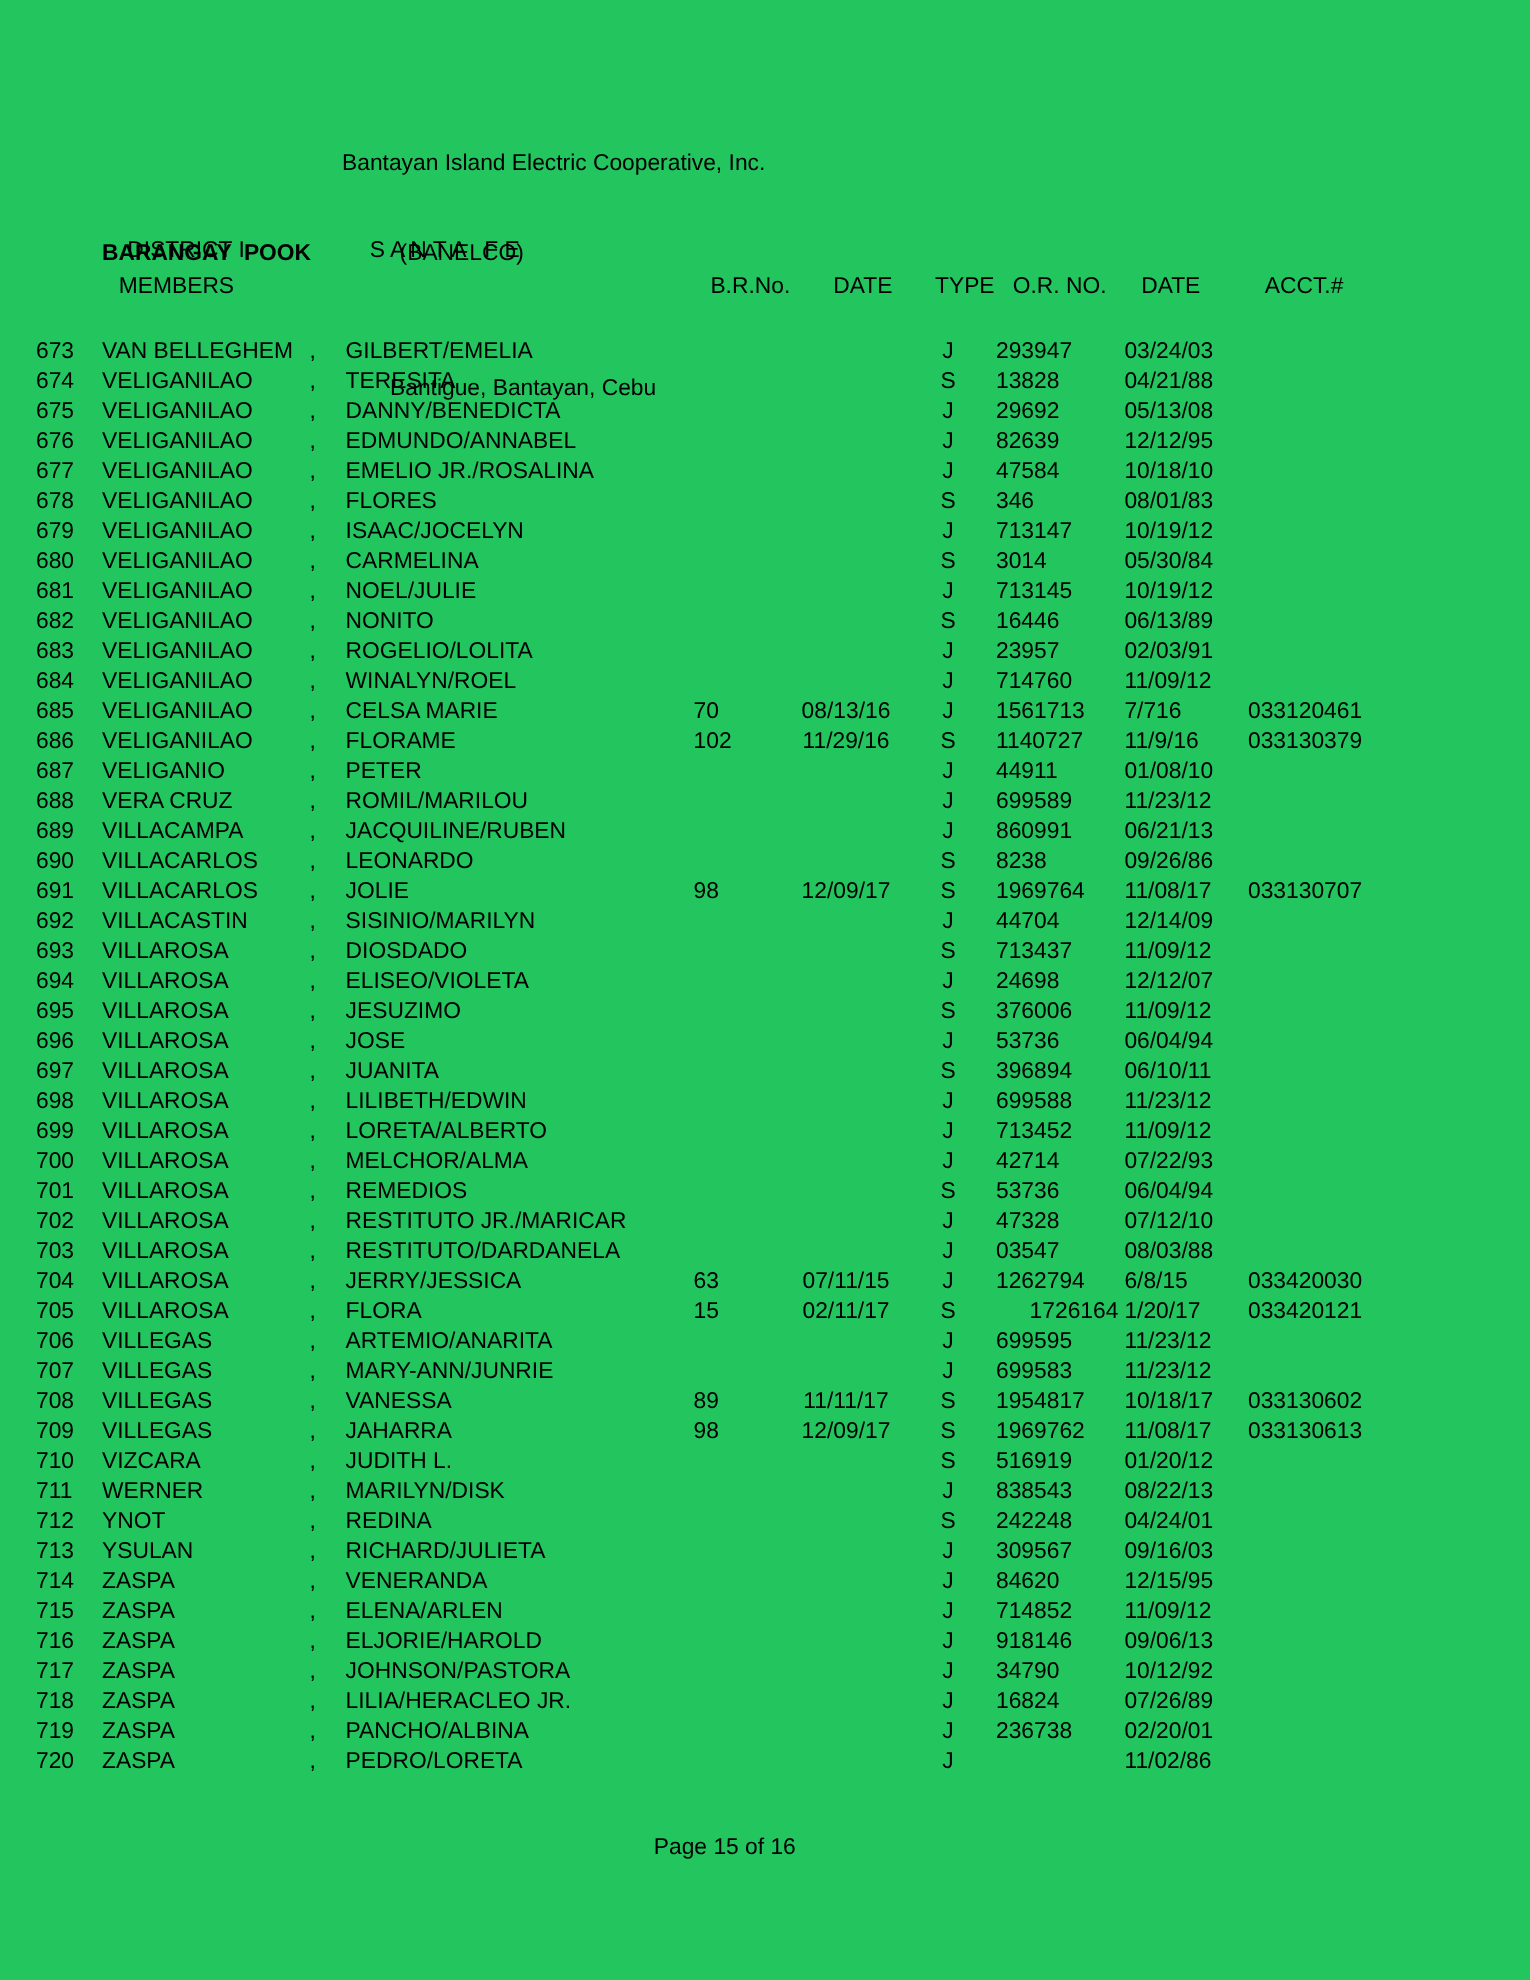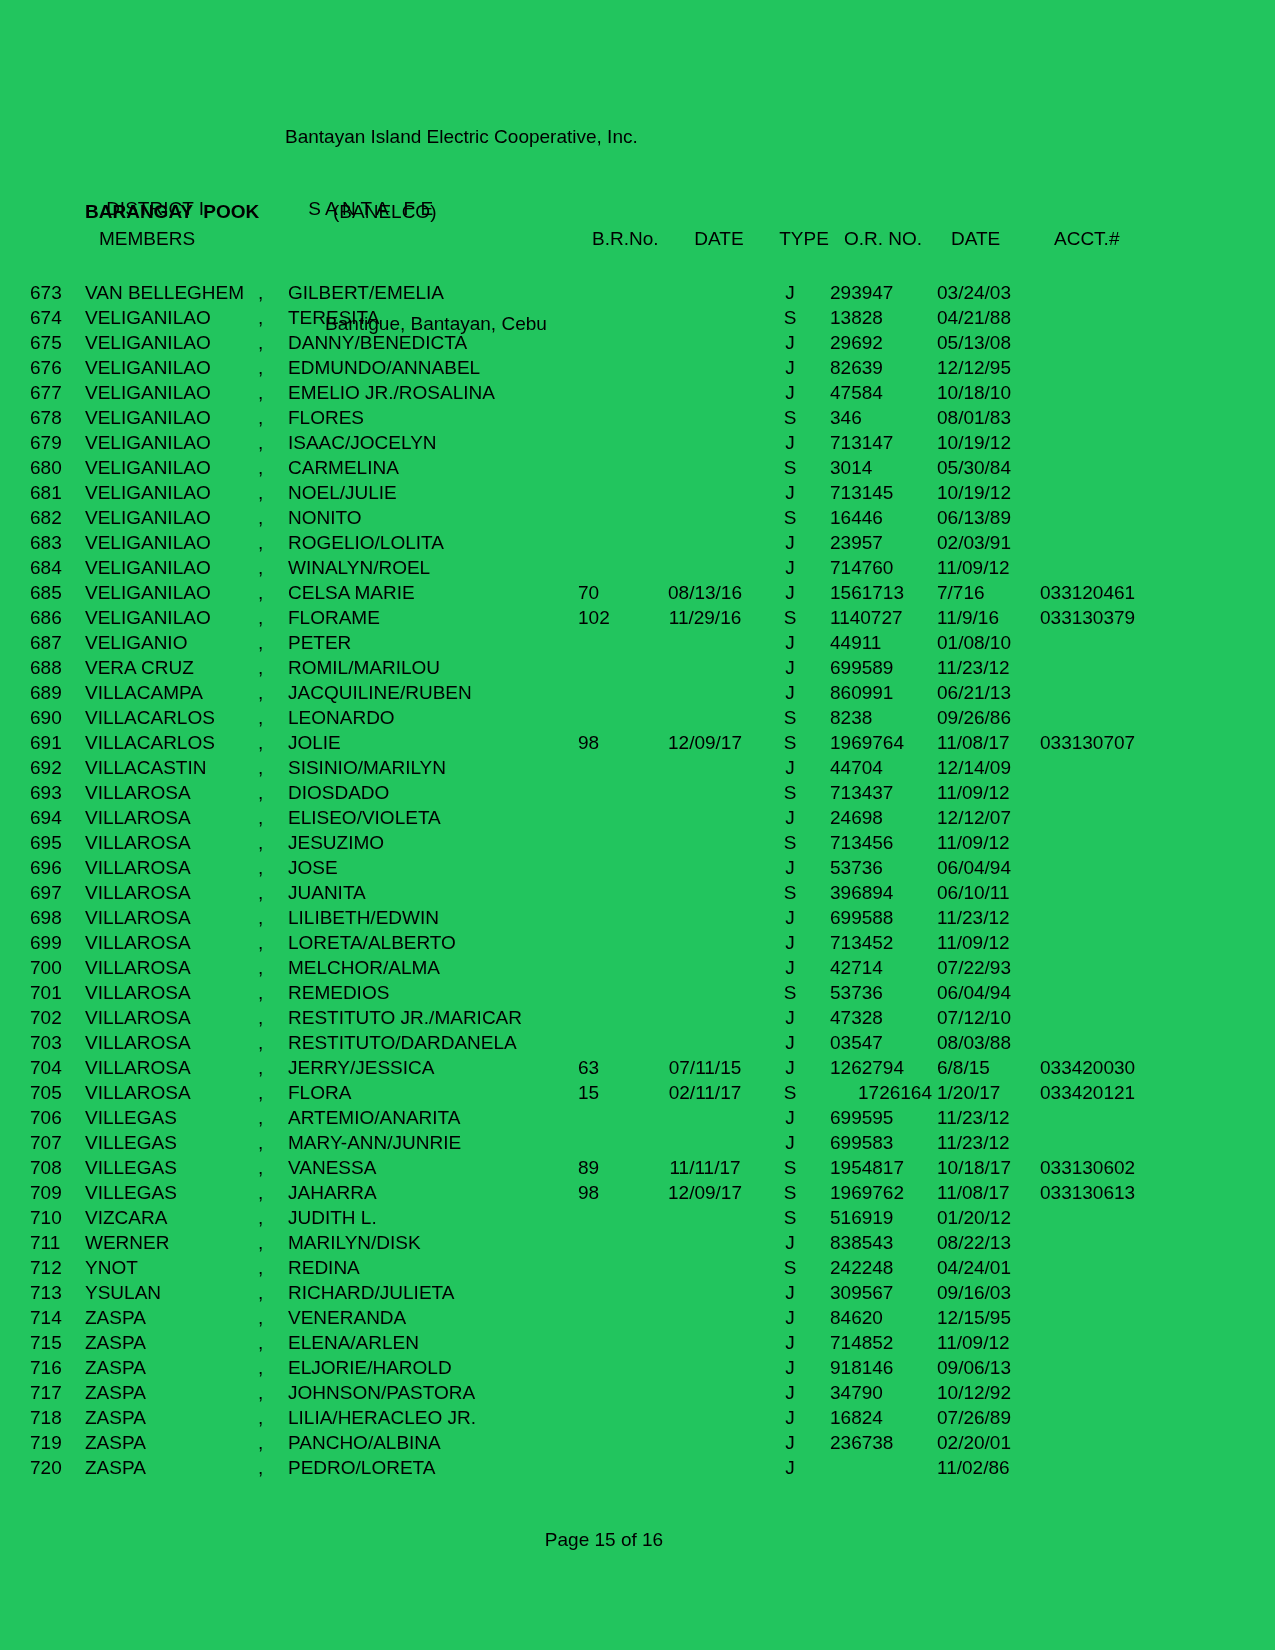--- a/index.html
+++ b/index.html
@@ -350,21 +350,21 @@
     <span class="c-acct"></span>
   </div>
       <div class="row grid">
     <span class="c-num">695</span>
     <span class="c-surname">VILLAROSA</span>
     <span class="c-comma">,</span>
     <span class="c-given">JESUZIMO</span>
     <span class="c-brno"></span>
     <span class="c-date1"></span>
     <span class="c-type">S</span>
-    <span class="c-orno">713456</span>
+    <span class="c-orno">376006</span>
     <span class="c-date2">11/09/12</span>
     <span class="c-acct"></span>
   </div>
       <div class="row grid">
     <span class="c-num">696</span>
     <span class="c-surname">VILLAROSA</span>
     <span class="c-comma">,</span>
     <span class="c-given">JOSE</span>
     <span class="c-brno"></span>
     <span class="c-date1"></span>

